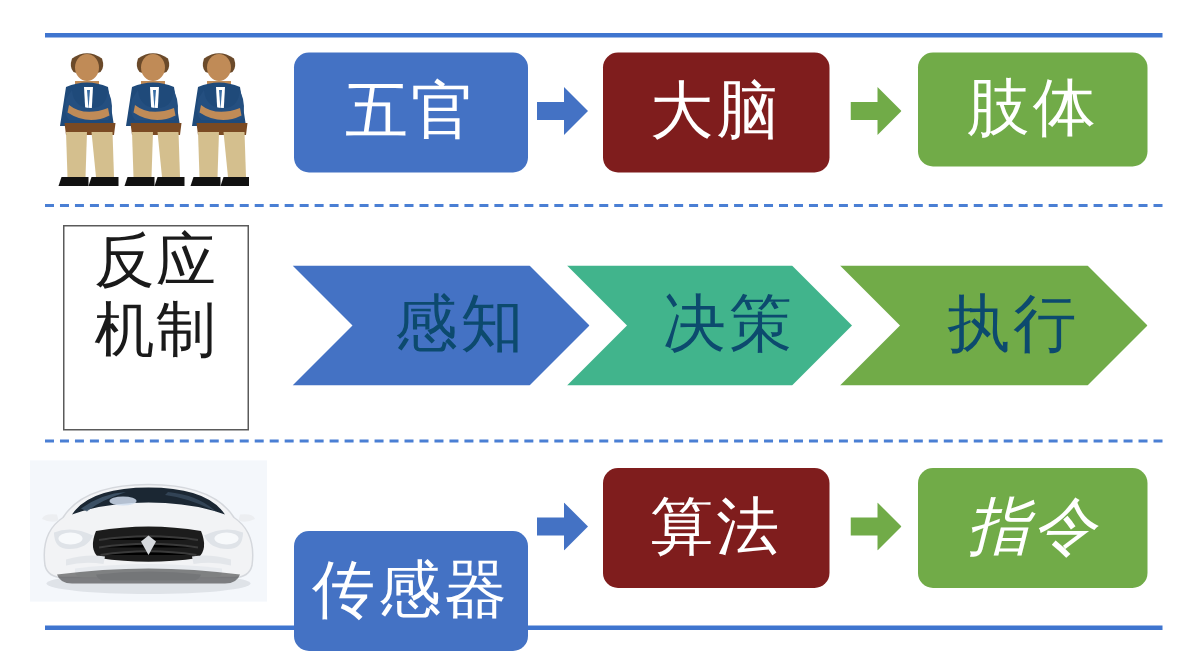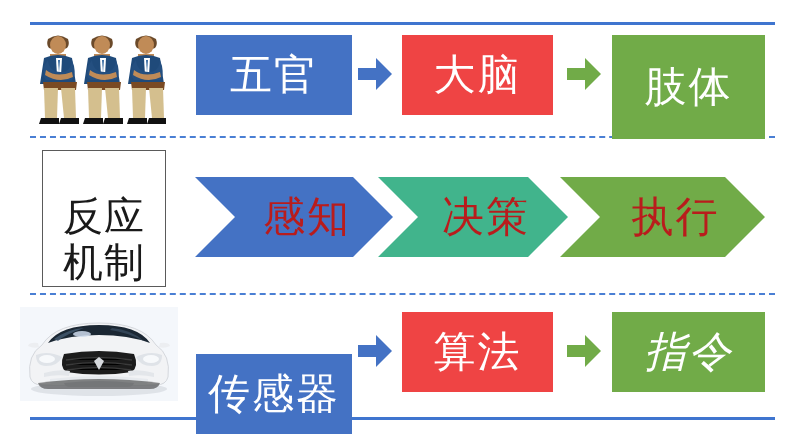--- a/index.html
+++ b/index.html
@@ -30,48 +30,48 @@
     position: absolute;
     left: 30px;
     width: 745px;
     height: 0;
     border-top: 2px dashed #4a7fd4;
   }
 
   
   .pill {
     position: absolute;
-    border-radius: 0;
+    border-radius: 10px;
     display: flex;
     align-items: center;
     justify-content: center;
     color: #ffffff;
     letter-spacing: 2px;
     line-height: 1;
     box-sizing: border-box;
   }
   .pill-blue  { background: #4472c4; }
-  .pill-teal  { background: #ef4444; }
+  .pill-teal  { background: #7f1d1d; }
   .pill-green { background: #71ab48; }
 
   
   .arrow {
     position: absolute;
     width: 34px;
     height: 32px;
   }
   .arrow svg { display: block; width: 100%; height: 100%; }
 
   
   .chevron {
     position: absolute;
     height: 80px;
     display: flex;
     align-items: center;
-    color: #b91c1c;
+    color: #0c4a6e;
     letter-spacing: 2px;
     line-height: 1;
   }
   .chevron-shape {
     position: absolute;
     inset: 0;
   }
   .chevron-shape svg { display: block; width: 100%; height: 100%; }
   .chevron-label {
     position: relative;
@@ -84,21 +84,21 @@
   
   .caption-box {
     position: absolute;
     left: 42px;
     top: 150px;
     width: 124px;
     height: 137px;
     border: 1px solid #5a5a5a;
     background: #ffffff;
     display: flex;
-    align-items: flex-end;
+    align-items: flex-start;
     justify-content: center;
     box-sizing: border-box;
   }
   .caption-text {
     font-size: 40px;
     line-height: 1.15;
     color: #1a1a1a;
     text-align: center;
     letter-spacing: 1px;
     white-space: pre-line;
@@ -202,21 +202,21 @@
   </div>
 
   <div class="pill pill-teal big-cn" style="left:402px; top:35px; width:151px; height:80px;">大脑</div>
 
   <div class="arrow" style="left:567px; top:58px;">
     <svg viewBox="0 0 34 32" xmlns="http://www.w3.org/2000/svg">
       <path d="M0 10 H18 V0 L34 16 L18 32 V22 H0 Z" fill="#71ab48"></path>
     </svg>
   </div>
 
-  <div class="pill pill-green big-cn" style="left:612px; top:35px; width:153px; height:104px;">肢体</div>
+  <div class="pill pill-green big-cn" style="left:612px; top:35px; width:153px; height:76px;">肢体</div>
 
   <div class="caption-box">
     <div class="caption-text">反应
 机制</div>
   </div>
 
   <div class="chevron" style="left:195px; top:177px; width:198px;">
     <div class="chevron-shape">
       <svg viewBox="0 0 198 80" preserveAspectRatio="none" xmlns="http://www.w3.org/2000/svg">
         <path d="M0 0 H158 L198 40 L158 80 H0 L40 40 Z" fill="#4472c4"></path>

